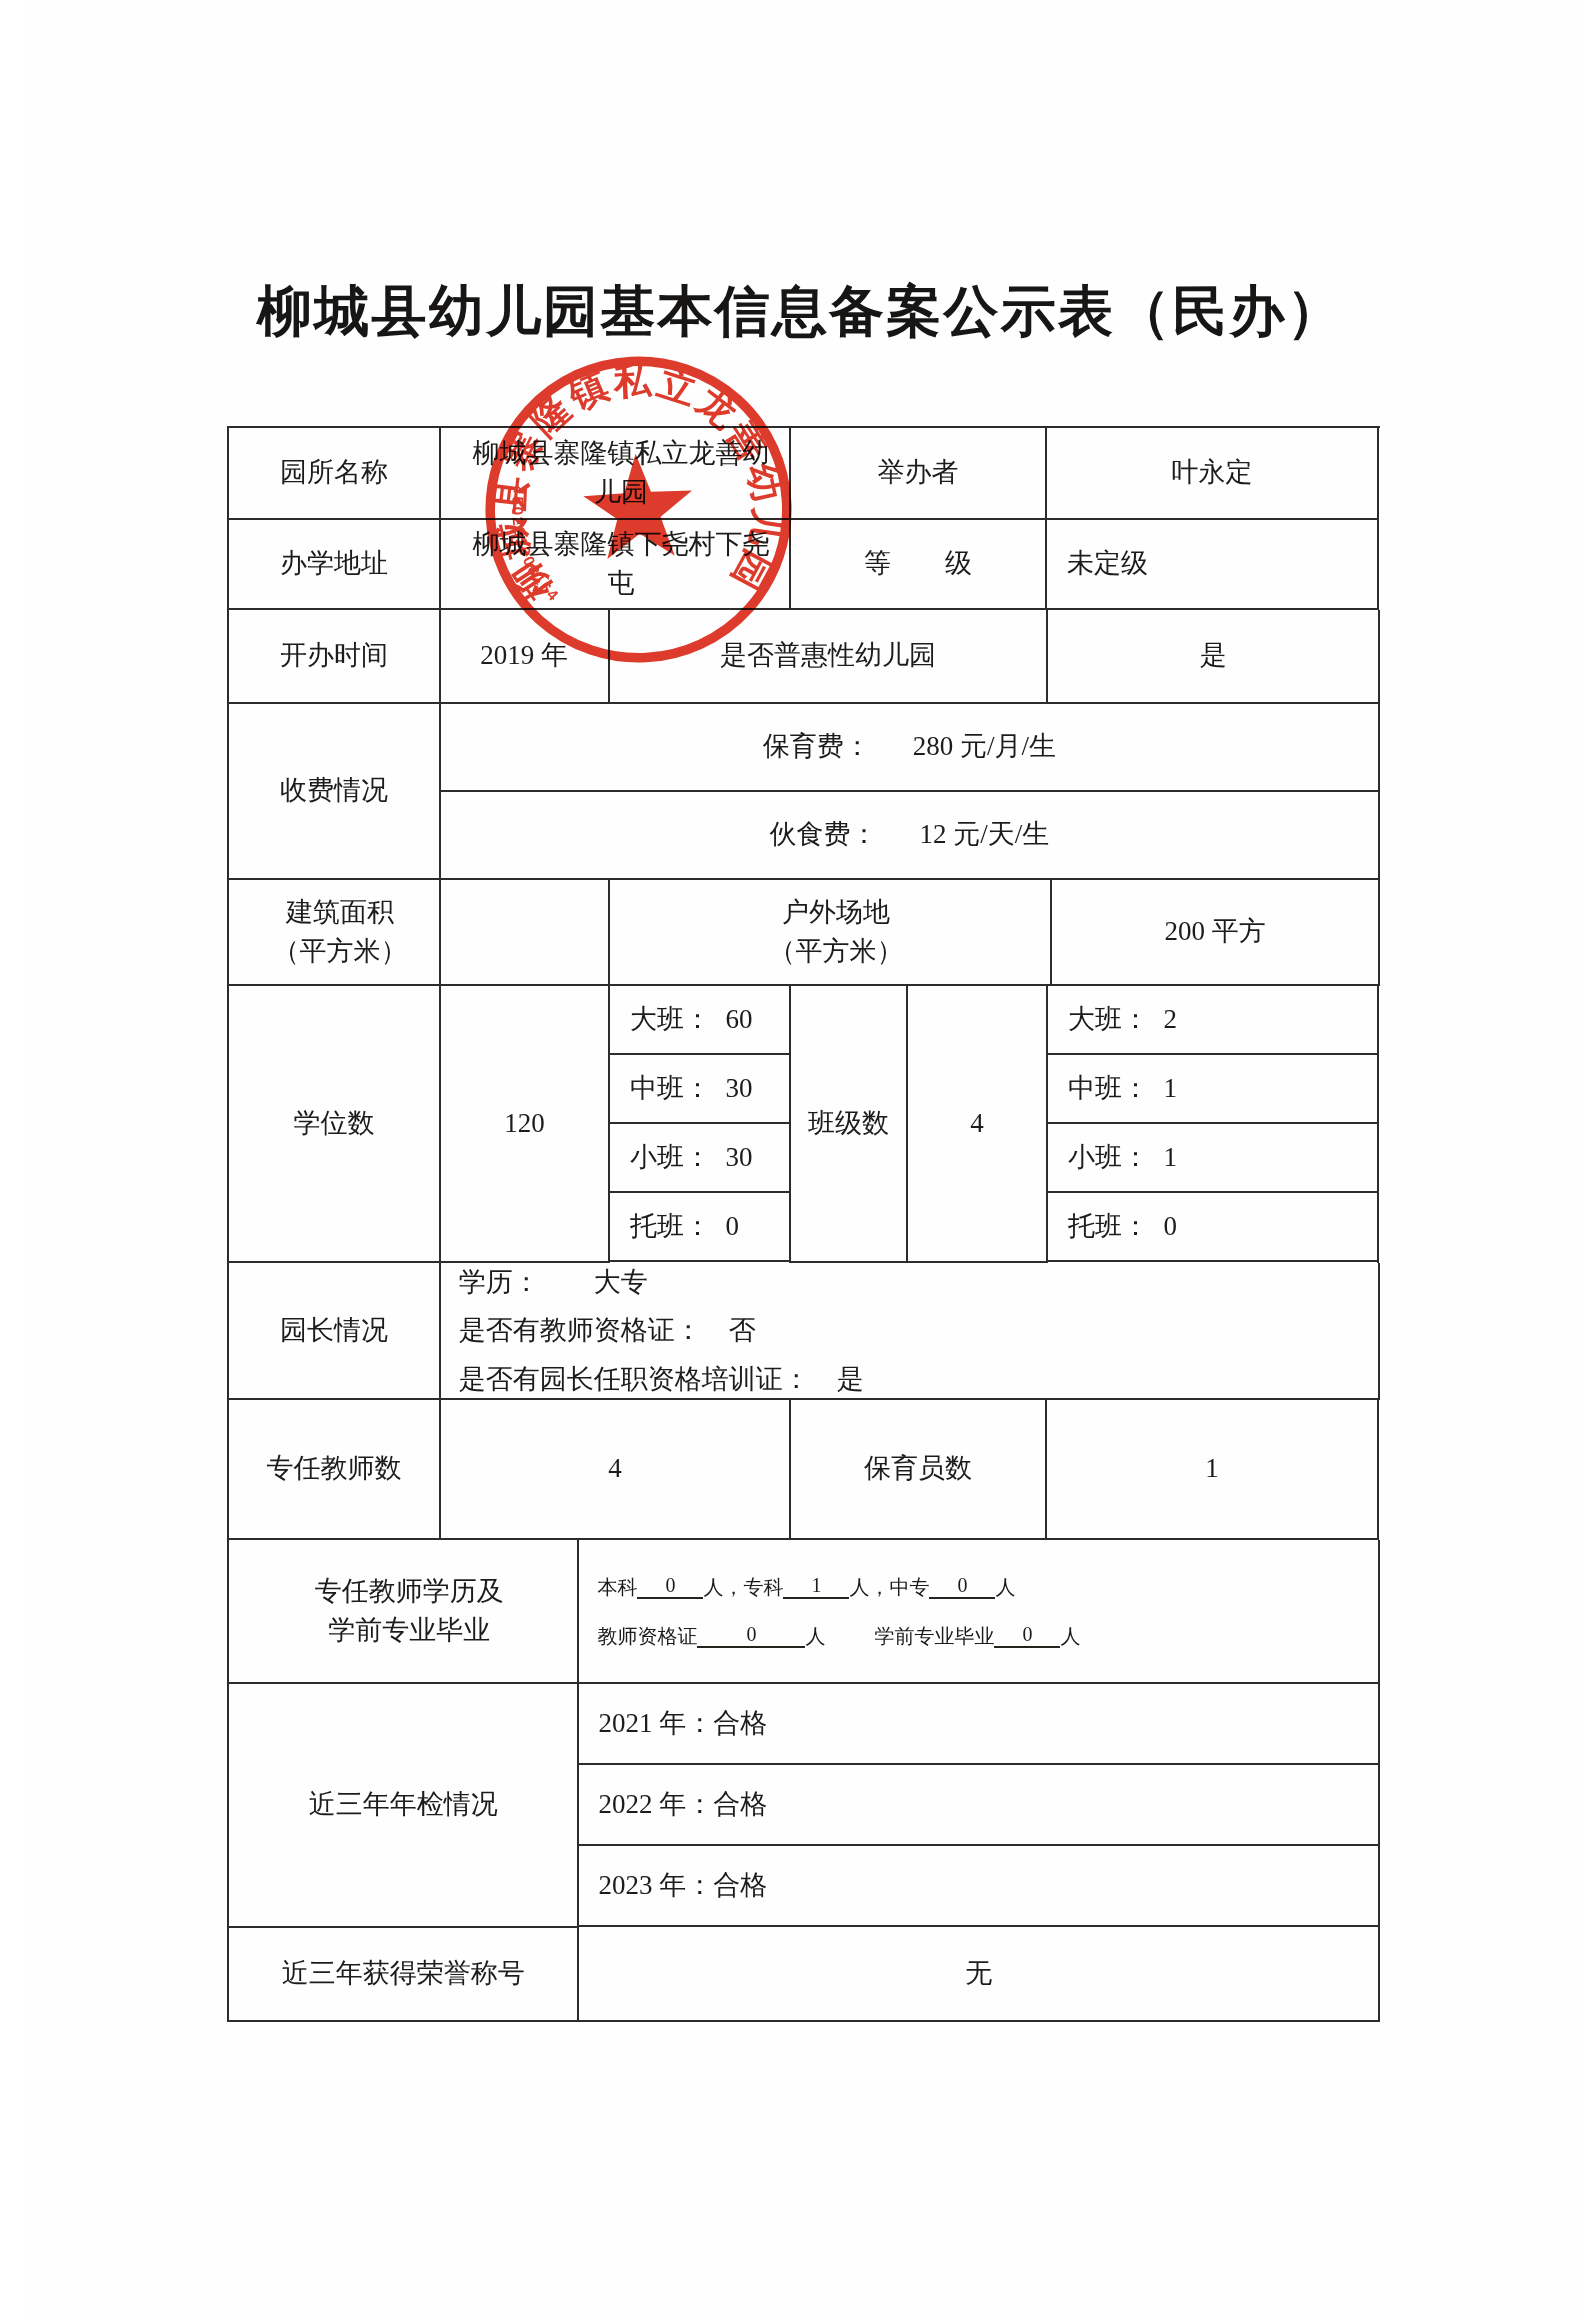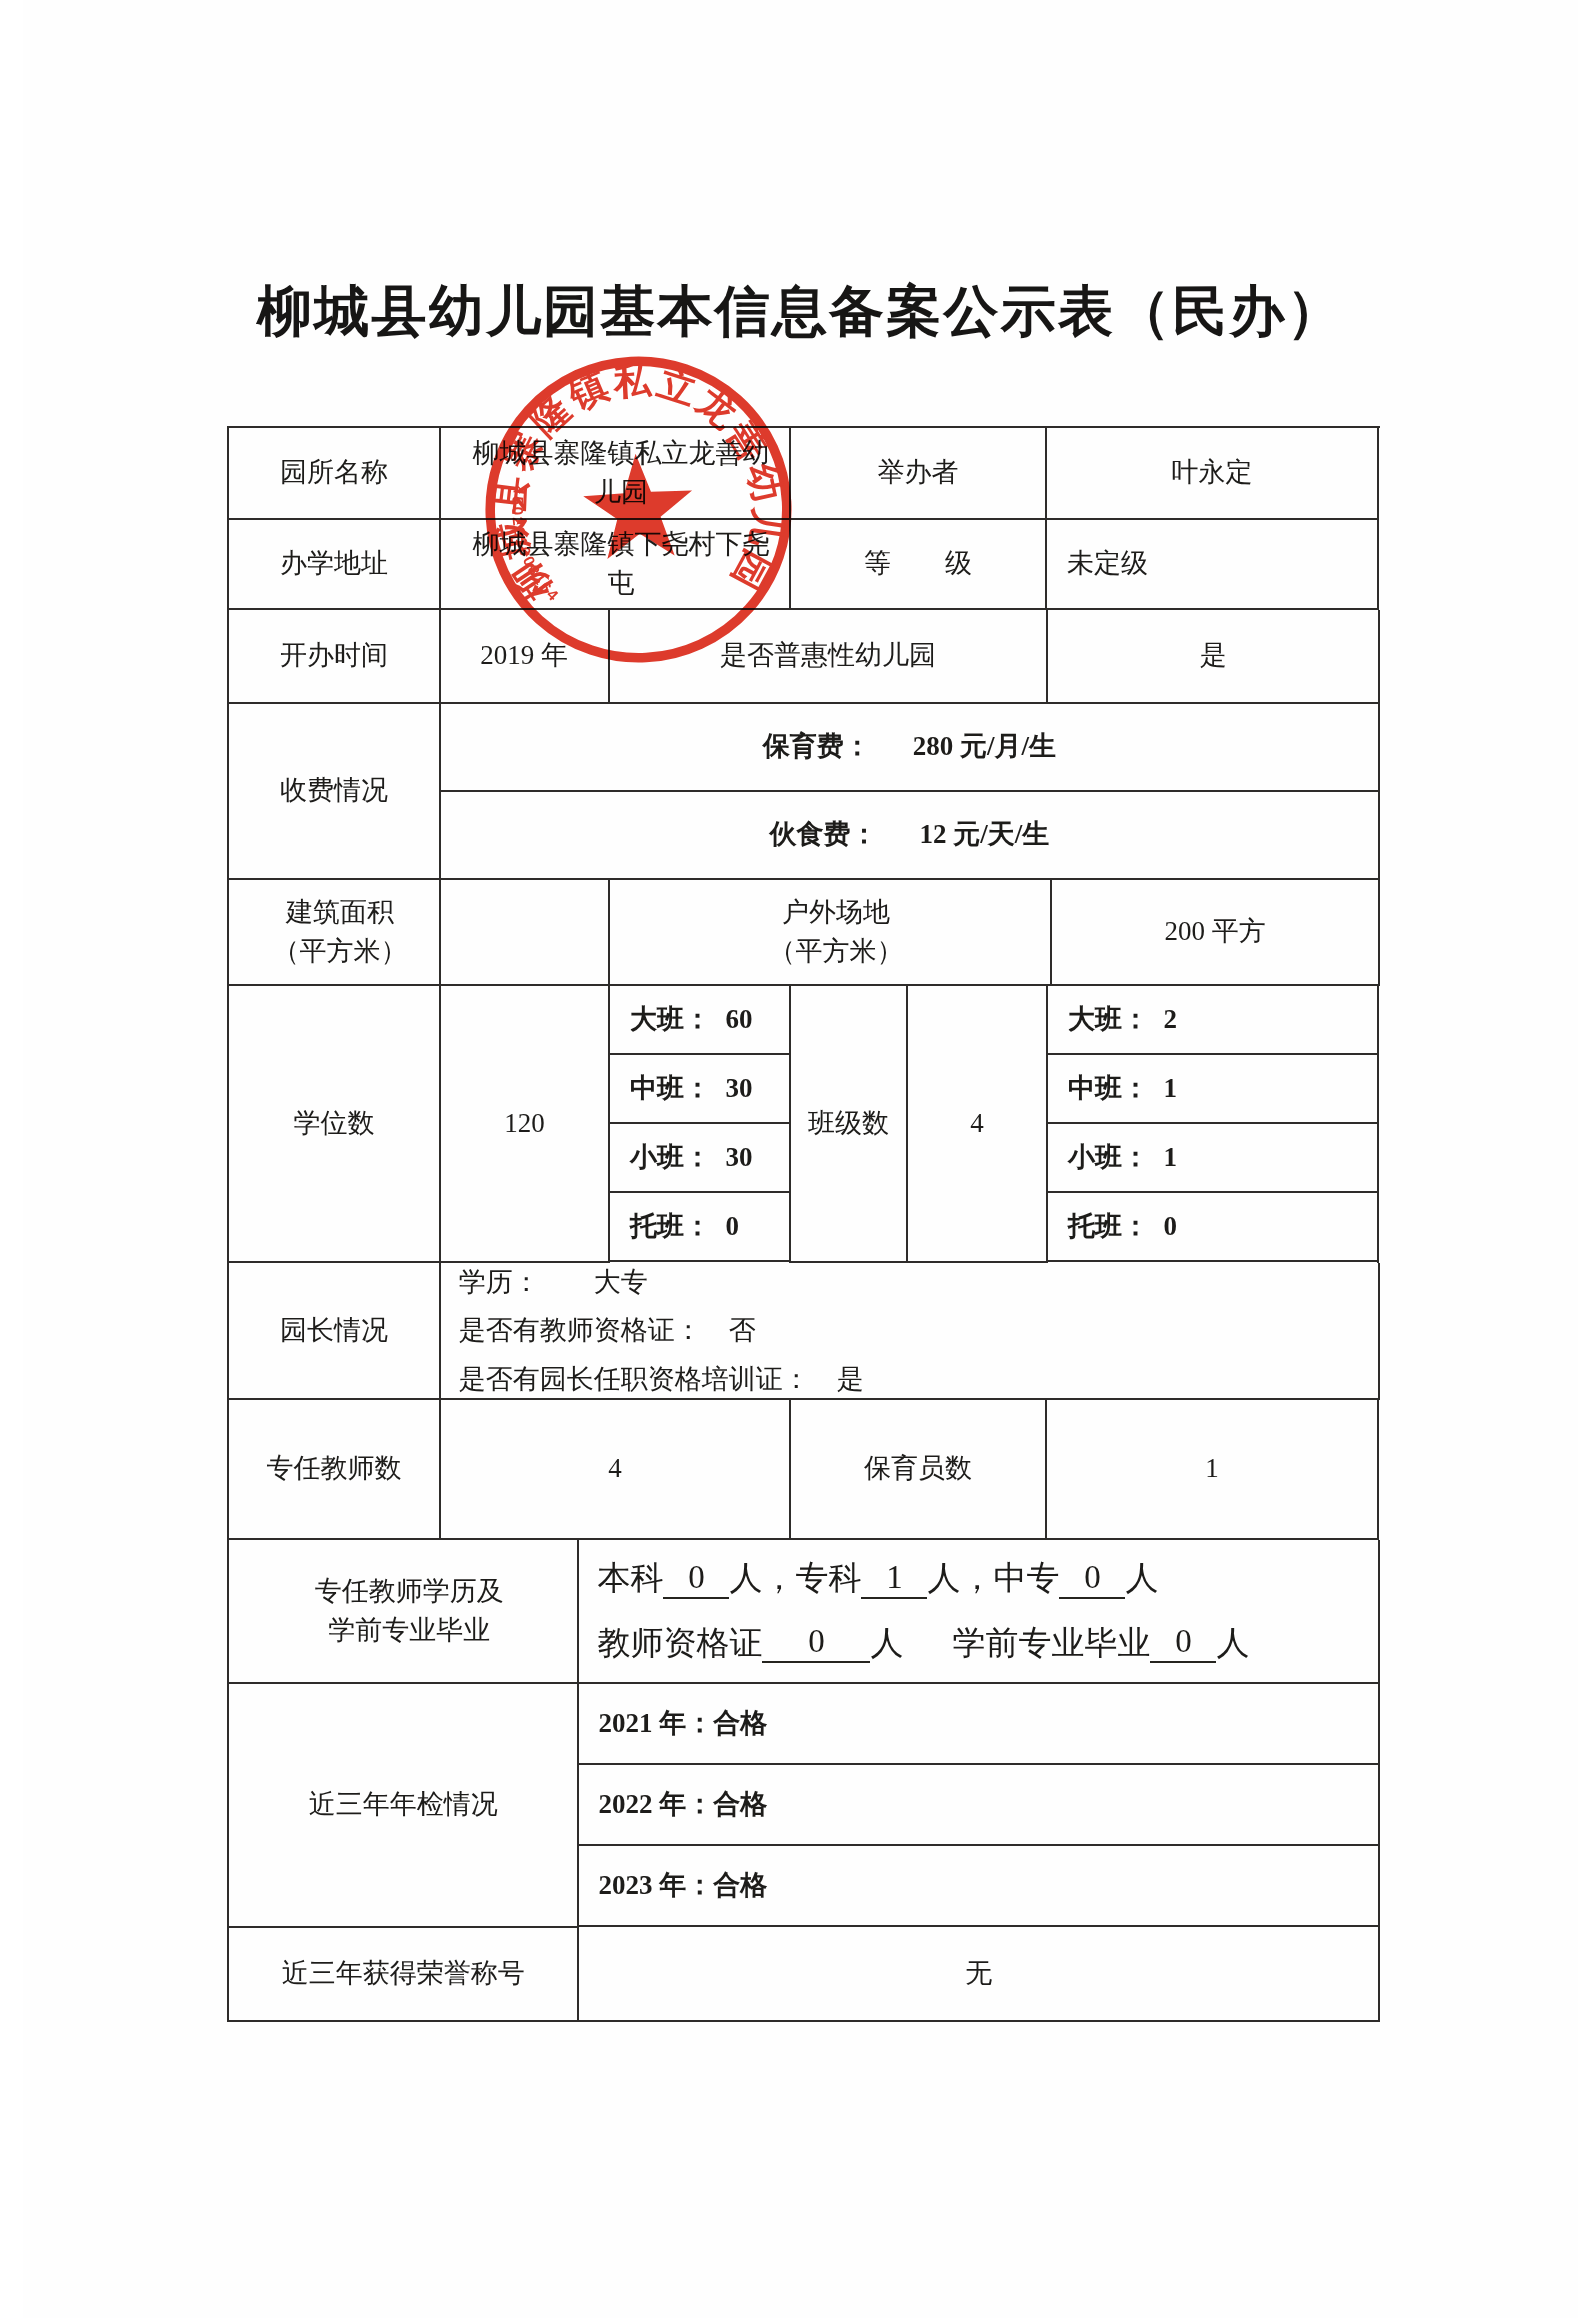--- a/index.html
+++ b/index.html
@@ -33,21 +33,21 @@
     border-bottom:2.2px solid var(--line);
     display:flex;align-items:center;justify-content:center;
     text-align:center;height:100%;
     line-height:1.45;
     padding:2.9px 5.8px;
   }
   .cell.colm{flex-direction:column;justify-content:center;padding-left:18px;}
   .cell.leftal{justify-content:flex-start;text-align:left;padding-left:20px;}
   .stack{
     border-right:2.2px solid var(--line);border-bottom:0;
-    display:flex;flex-direction:column;padding:0;height:100%;font-weight:bold;
+    display:flex;flex-direction:column;padding:0;height:100%;
   }
   .scell{
     width:100%;border-bottom:2.2px solid var(--line);
     display:flex;align-items:center;justify-content:center;
     padding:2.9px 5.8px;line-height:1.45;
   }
   .scell.leftal{justify-content:flex-start;text-align:left;padding-left:19px;}
   .kv{justify-content:flex-start;padding-left:20px;gap:14.4px;text-align:left;}
   
   .w295{width:212px}.w486{width:350px}.w356{width:256px}.w458{width:332px}
@@ -55,21 +55,21 @@
   .w251{width:181px}.w163{width:117px}.w194{width:140px}.w457{width:331px}
   .w1300{width:940px}.w487{width:351px}.w1108{width:802px}
   
   .h128{height:92px}.h125{height:90px}.h130{height:94px}.h245{height:176px}
   .h147{height:106px}.h384{height:277px}.h190{height:137px}.h195{height:140px}
   .h200{height:144px}.h339{height:244px}.h131{height:94px}
   .sh122{height:88px}.sh123{height:89px}.sh96{height:69px}.sh113{height:81px}
   .fee-gap{margin-left:42px;}
   .plines{align-items:flex-start;padding-left:19px;gap:16px;}
   .plines .pl{line-height:1.2;}
-  .edu-content{align-items:flex-start;padding-left:21.6px;gap:24.5px;font-size:33px;}
+  .edu-content{align-items:flex-start;padding-left:21.6px;gap:24.5px;font-size:20px;}
   .edu-line{display:flex;align-items:flex-end;white-space:nowrap;line-height:1.2;}
   .u{
     display:inline-block;min-width:66px;text-align:center;
     border-bottom:2.2px solid #25241f;padding:0 5.8px;line-height:1.15;
   }
   .uw{min-width:108px;}
   .gapL{margin-left:49px;}
   
   .seal{
     position:absolute;left:454px;top:347px;width:323px;height:325px;

